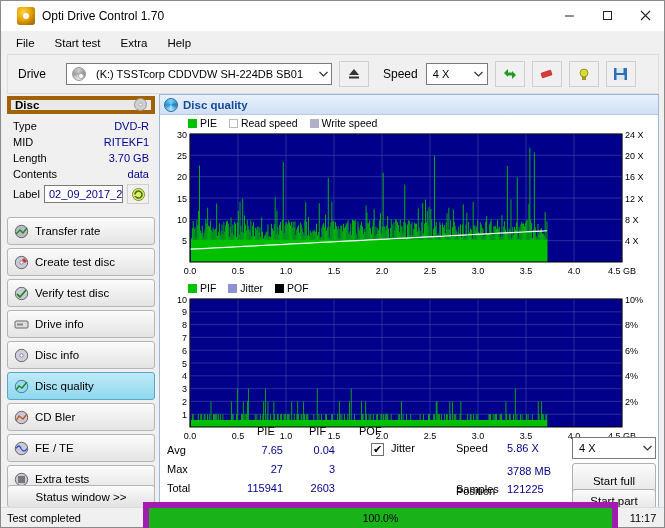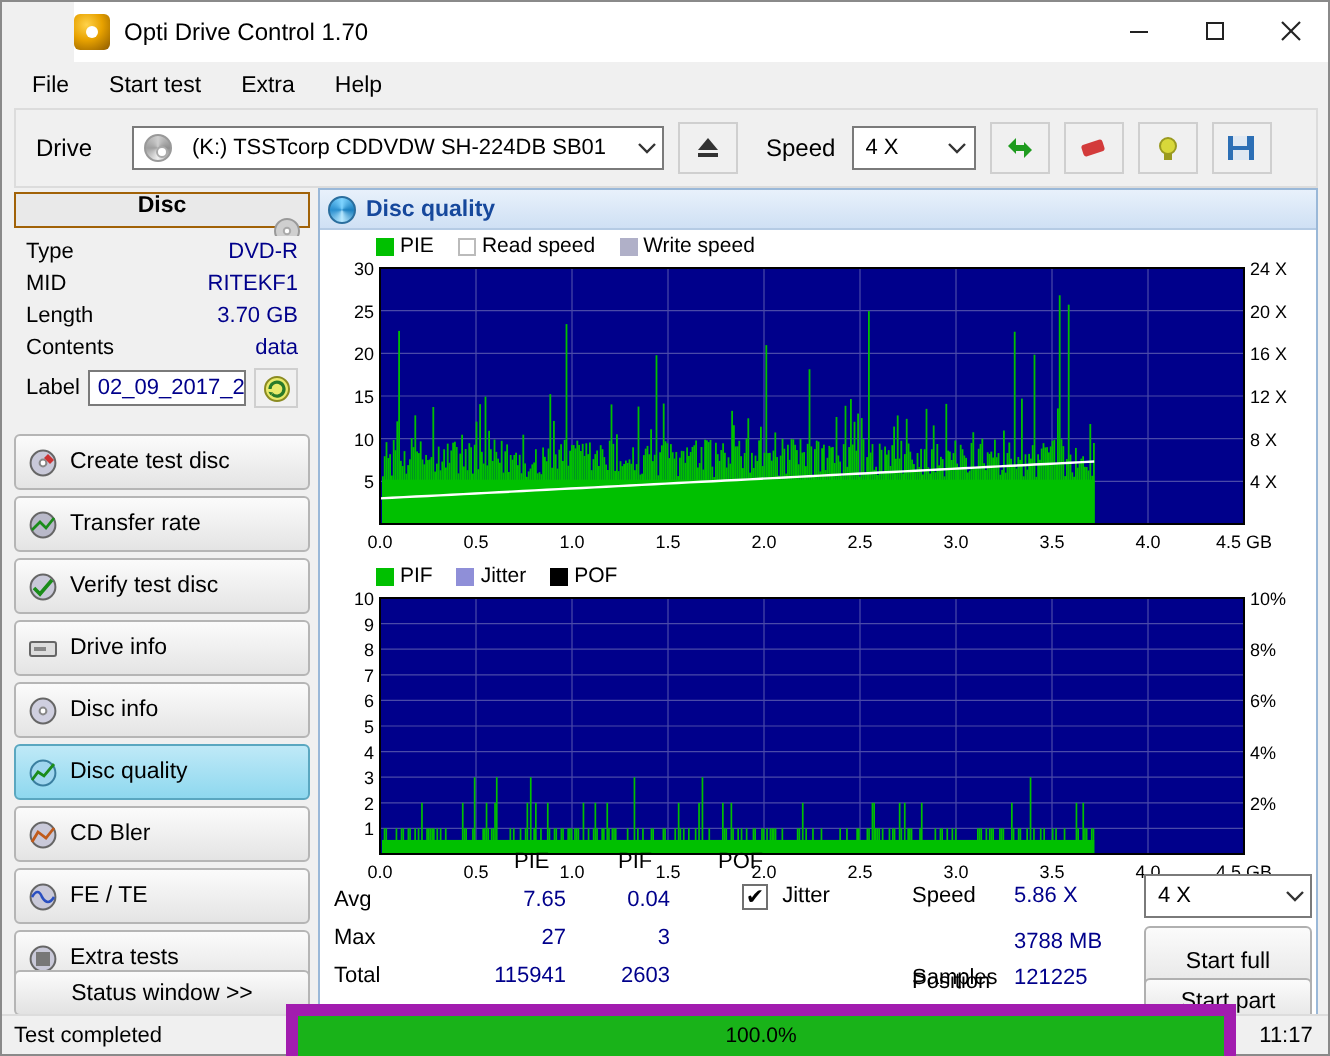--- a/index.html
+++ b/index.html
@@ -16,23 +16,22 @@
     width: 665px; height: 528px;
     background: #f0f0f0;
     border: 1px solid #8a8a8a;
   }
 
   
   .titlebar {
     height: 30px;
     background: #ffffff;
     display: flex; align-items: center;
-    padding-left: 0;
+    padding-left: 16px;
     border-bottom: 1px solid #ffffff;
-    margin-left: 36px;
   }
   .app-icon {
     width: 18px; height: 18px;
     border-radius: 3px;
     background: radial-gradient(circle at 35% 30%, #ffd24a 0%, #e8a200 45%, #8c5a00 100%);
     position: relative;
     margin-right: 7px;
     flex: 0 0 auto;
   }
   .app-icon:after {
@@ -105,23 +104,23 @@
     border: 1px solid #cfcfcf;
     display:flex; align-items:center; justify-content:center;
     margin-left: 7px;
   }
   .speed-label { font-size:12px; margin-left:14px; margin-right:8px; }
   .speed-combo { width: 62px; }
 
   
   .disc-header {
     position:absolute; left:6px; top:95px; width:148px; height:18px;
-    background:#e9e9e9; border:1px solid #a16207;
+    background:#e9e9e9; border:4px solid #a16207;
     display:flex; align-items:center; padding:0 4px;
-    font-weight:bold; font-size:11.5px;flex-direction:column;
+    font-weight:bold; font-size:11.5px;
   }
   .disc-info {
     position:absolute; left:6px; top:117px; width:148px; height:96px;
     background:#f0f0f0;
     font-size:11px;
   }
   .info-row { display:flex; justify-content:space-between; padding: 2px 6px; }
   .info-row .k { color:#000; }
   .info-row .v { color:#00008b; font-weight:normal; }
   .label-row {
@@ -355,35 +354,35 @@
             <path d="M4.2 10.6 L5.6 9.2 L3.2 8.9 Z" fill="#2a7a2a"></path>
           </svg>
       </span>
     </div>
   </div>
 
   <div class="navlist">
     <div class="navitem">
       <span class="navicon">
         <svg width="15" height="15" viewBox="0 0 15 15">
+            <circle cx="7.5" cy="7.5" r="6.2" fill="#b9b9c9" stroke="#666"></circle>
+            <path d="M2 10 L6 6 L9 9 L13 4" fill="none" stroke="#1a8c1a" stroke-width="1.4"></path>
+          </svg>
+      </span>
+      <span>Transfer rate</span>
+    </div>
+    <div class="navitem">
+      <span class="navicon">
+        <svg width="15" height="15" viewBox="0 0 15 15">
             <circle cx="7.5" cy="7.5" r="6.2" fill="#c9c9d9" stroke="#666"></circle>
             <circle cx="7.5" cy="7.5" r="1.7" fill="#fff" stroke="#888"></circle>
             <path d="M10 3 L13 6 L11 8 L8 5 Z" fill="#cc3333"></path>
           </svg>
       </span>
       <span>Create test disc</span>
-    </div>
-    <div class="navitem">
-      <span class="navicon">
-        <svg width="15" height="15" viewBox="0 0 15 15">
-            <circle cx="7.5" cy="7.5" r="6.2" fill="#b9b9c9" stroke="#666"></circle>
-            <path d="M2 10 L6 6 L9 9 L13 4" fill="none" stroke="#1a8c1a" stroke-width="1.4"></path>
-          </svg>
-      </span>
-      <span>Transfer rate</span>
     </div>
     <div class="navitem">
       <span class="navicon">
         <svg width="15" height="15" viewBox="0 0 15 15">
             <circle cx="7.5" cy="7.5" r="6.2" fill="#c9c9d9" stroke="#666"></circle>
             <path d="M3 8 L6 11 L12 4" fill="none" stroke="#1a8c1a" stroke-width="1.8"></path>
           </svg>
       </span>
       <span>Verify test disc</span>
     </div>

